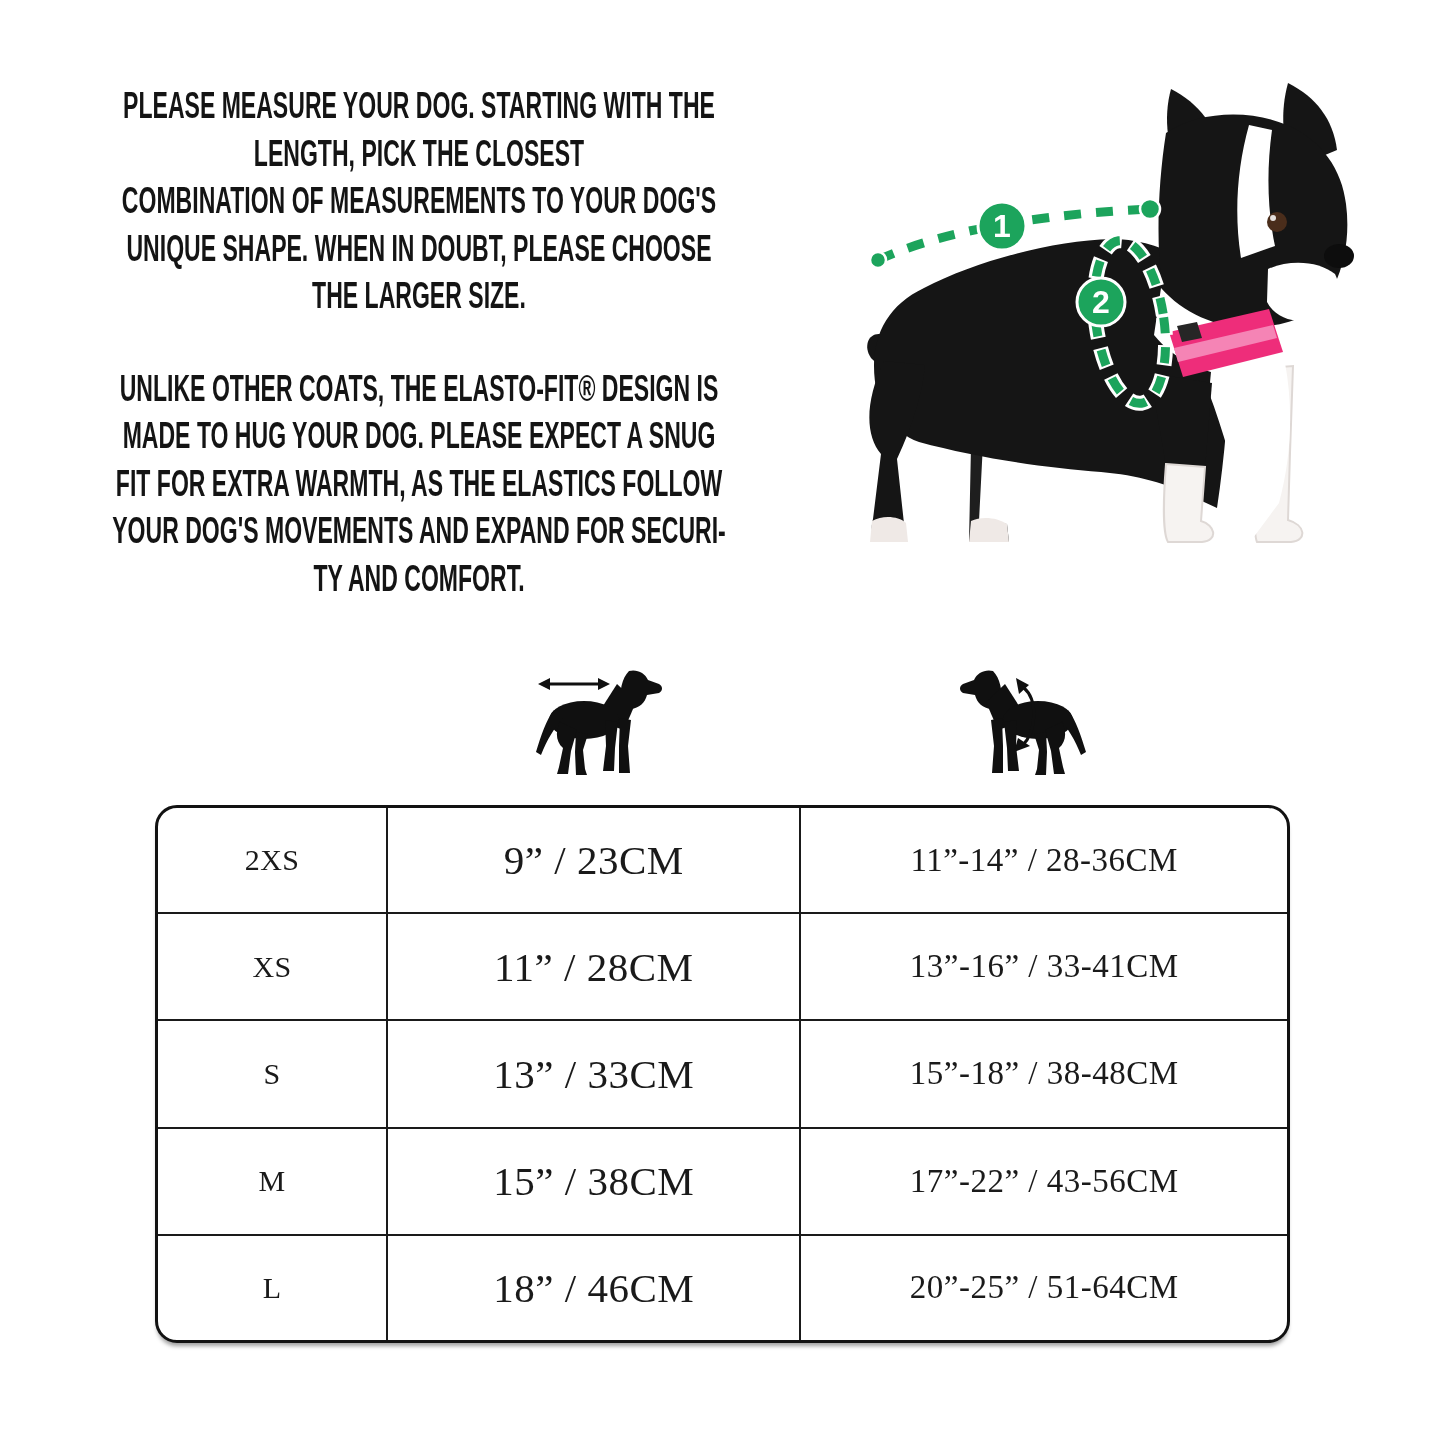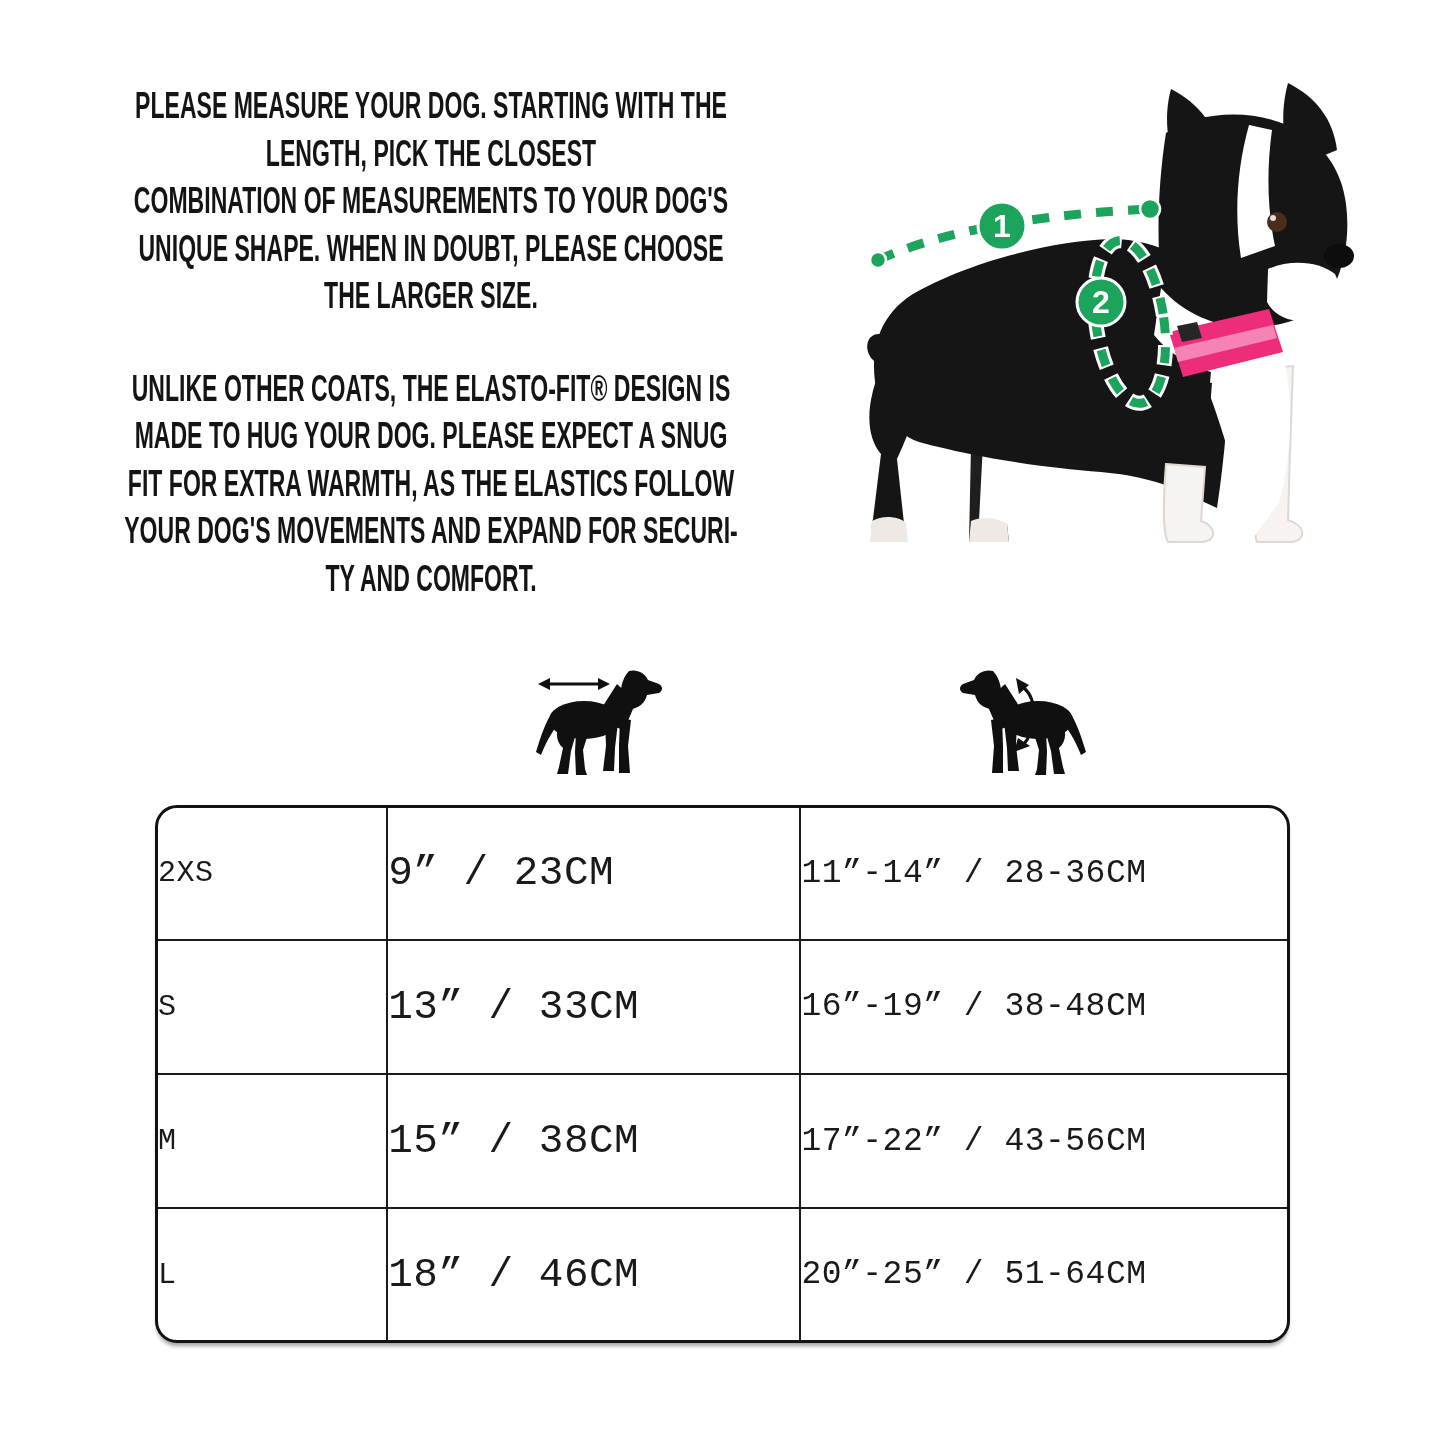--- a/index.html
+++ b/index.html
@@ -2,21 +2,21 @@
 <html style="--green: #1CA45C; --pink: #EE2D7A;"><head>
 <meta charset="utf-8">
 <style>
   :root { --green:#1CA45C; --pink:#EE2D7A; --ink:#141414; }
   * { box-sizing:border-box; margin:0; padding:0; }
   html,body { width:1445px; height:1445px; }
   body { position:relative; background:#fff; overflow:hidden;
          font-family:"Liberation Sans", sans-serif; }
 
   
-  .intro { position:absolute; left:16px; top:82px; width:830px; }
+  .intro { position:absolute; left:4px; top:82px; width:830px; }
   .condensed {
     width:1100px; margin-left:-135px;
     transform:scaleX(0.64); transform-origin:50% 0;
     font-weight:700; font-size:36px; line-height:47.5px;
     color:var(--ink); text-align:center; white-space:pre-line;
   }
   .condensed + .condensed { margin-top:45px; }
 
   
   .dog-photo { position:absolute; left:820px; top:75px; width:580px; height:550px; }
@@ -41,22 +41,22 @@
   .arrow-head   { fill:#101010; }
 
   
   .size-chart {
     position:absolute; left:155px; top:805px; width:1135px; height:538px;
     border:3px solid #121212; border-radius:22px; overflow:hidden;
     background:#fff; box-shadow:0 5px 4px -2px rgba(0,0,0,.38);
   }
   .size-chart table { width:100%; height:100%; border-collapse:collapse; table-layout:fixed; }
   .size-chart td {
-    border-top:2px solid #1a1a1a; text-align:left; vertical-align:middle;
-    font-family:Liberation Mono, monospace; color:#1a1a1a; letter-spacing:.5px;
+    border-top:2px solid #1a1a1a; text-align:center; vertical-align:middle;
+    font-family:Liberation Serif, serif; color:#1a1a1a; letter-spacing:.5px;
   }
   .size-chart tr:first-child td { border-top:none; }
   .size-chart td.c-size   { border-right:2px solid #1a1a1a; font-size:30px; }
   .size-chart td.c-length { border-right:2px solid #1a1a1a; font-size:41px; }
   .size-chart td.c-girth  { font-size:33px; }
 </style>
 </head>
 <body>
 
 <section class="intro">
@@ -164,23 +164,28 @@
         <col style="width:36.6%">
         <col style="width:43.1%">
       </colgroup>
     <tbody>
         <tr>
           <td class="c-size">2XS</td>
           <td class="c-length">9” / 23CM</td>
           <td class="c-girth">11”-14” / 28-36CM</td>
         </tr>
         <tr>
+          <td class="c-size">XS</td>
+          <td class="c-length">11” / 28CM</td>
+          <td class="c-girth">13”-16” / 33-41CM</td>
+        </tr>
+        <tr>
           <td class="c-size">S</td>
           <td class="c-length">13” / 33CM</td>
-          <td class="c-girth">16”-19” / 38-48CM</td>
+          <td class="c-girth">15”-18” / 38-48CM</td>
         </tr>
         <tr>
           <td class="c-size">M</td>
           <td class="c-length">15” / 38CM</td>
           <td class="c-girth">17”-22” / 43-56CM</td>
         </tr>
         <tr>
           <td class="c-size">L</td>
           <td class="c-length">18” / 46CM</td>
           <td class="c-girth">20”-25” / 51-64CM</td>

